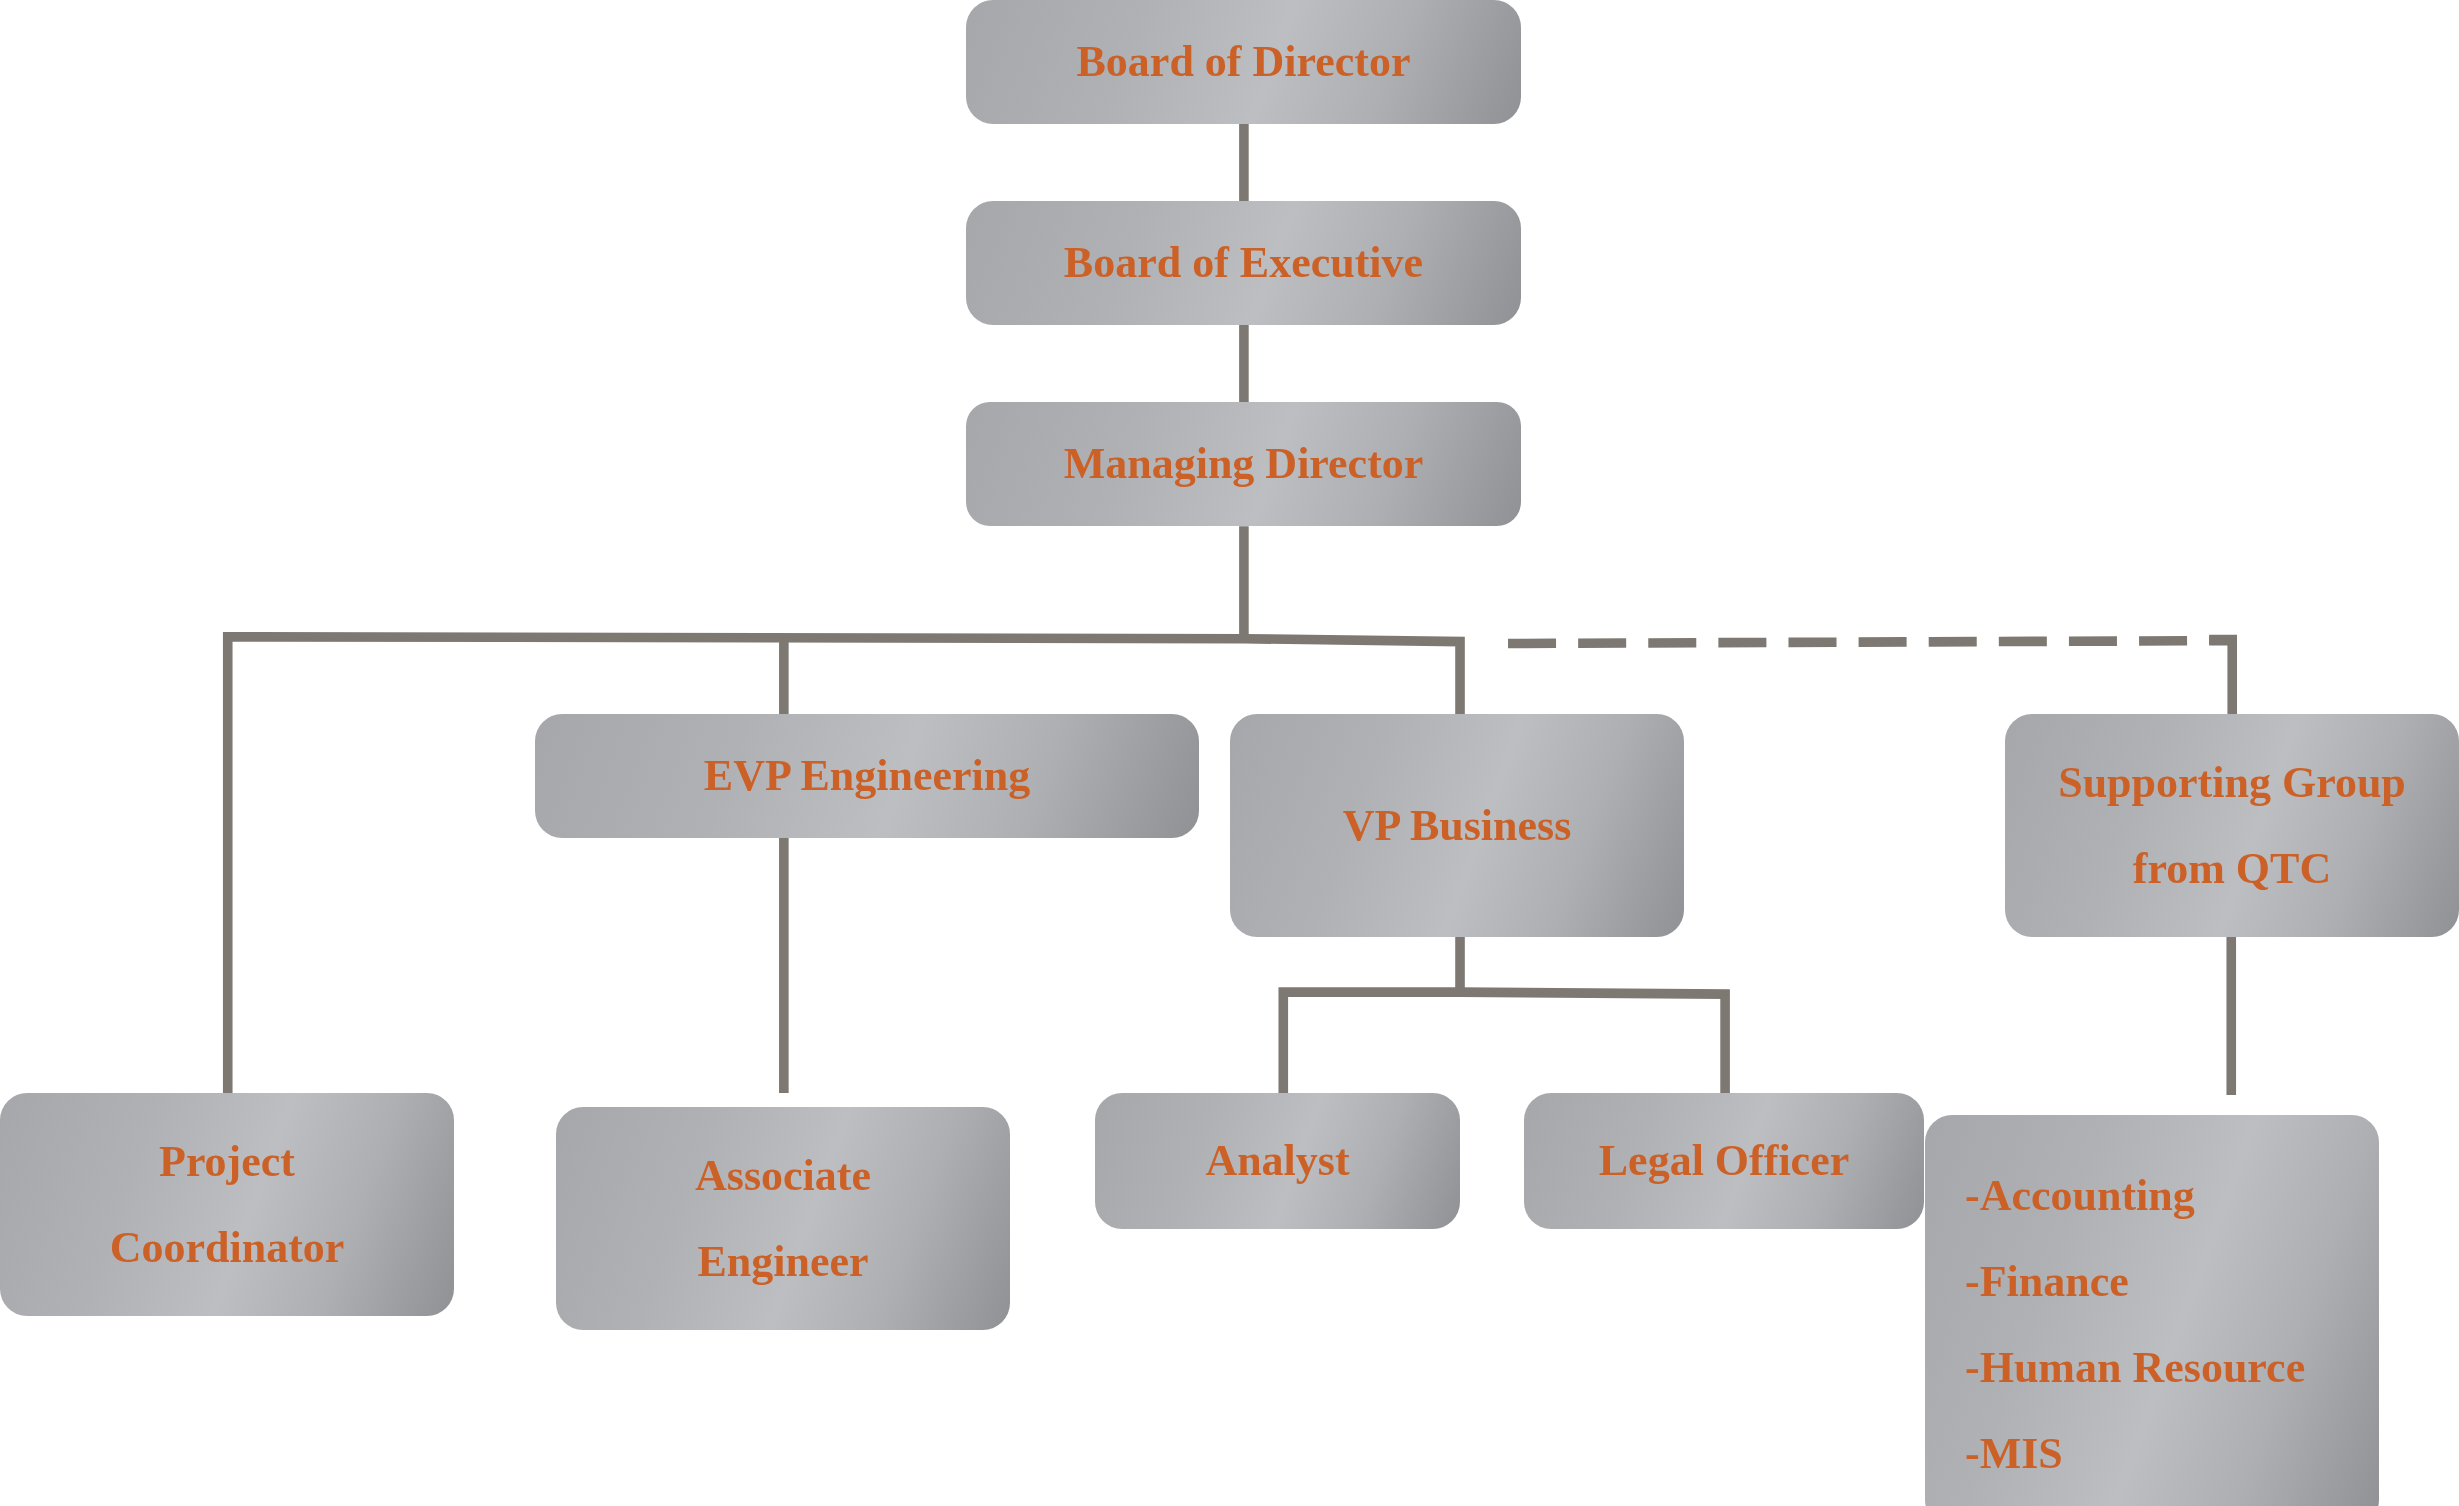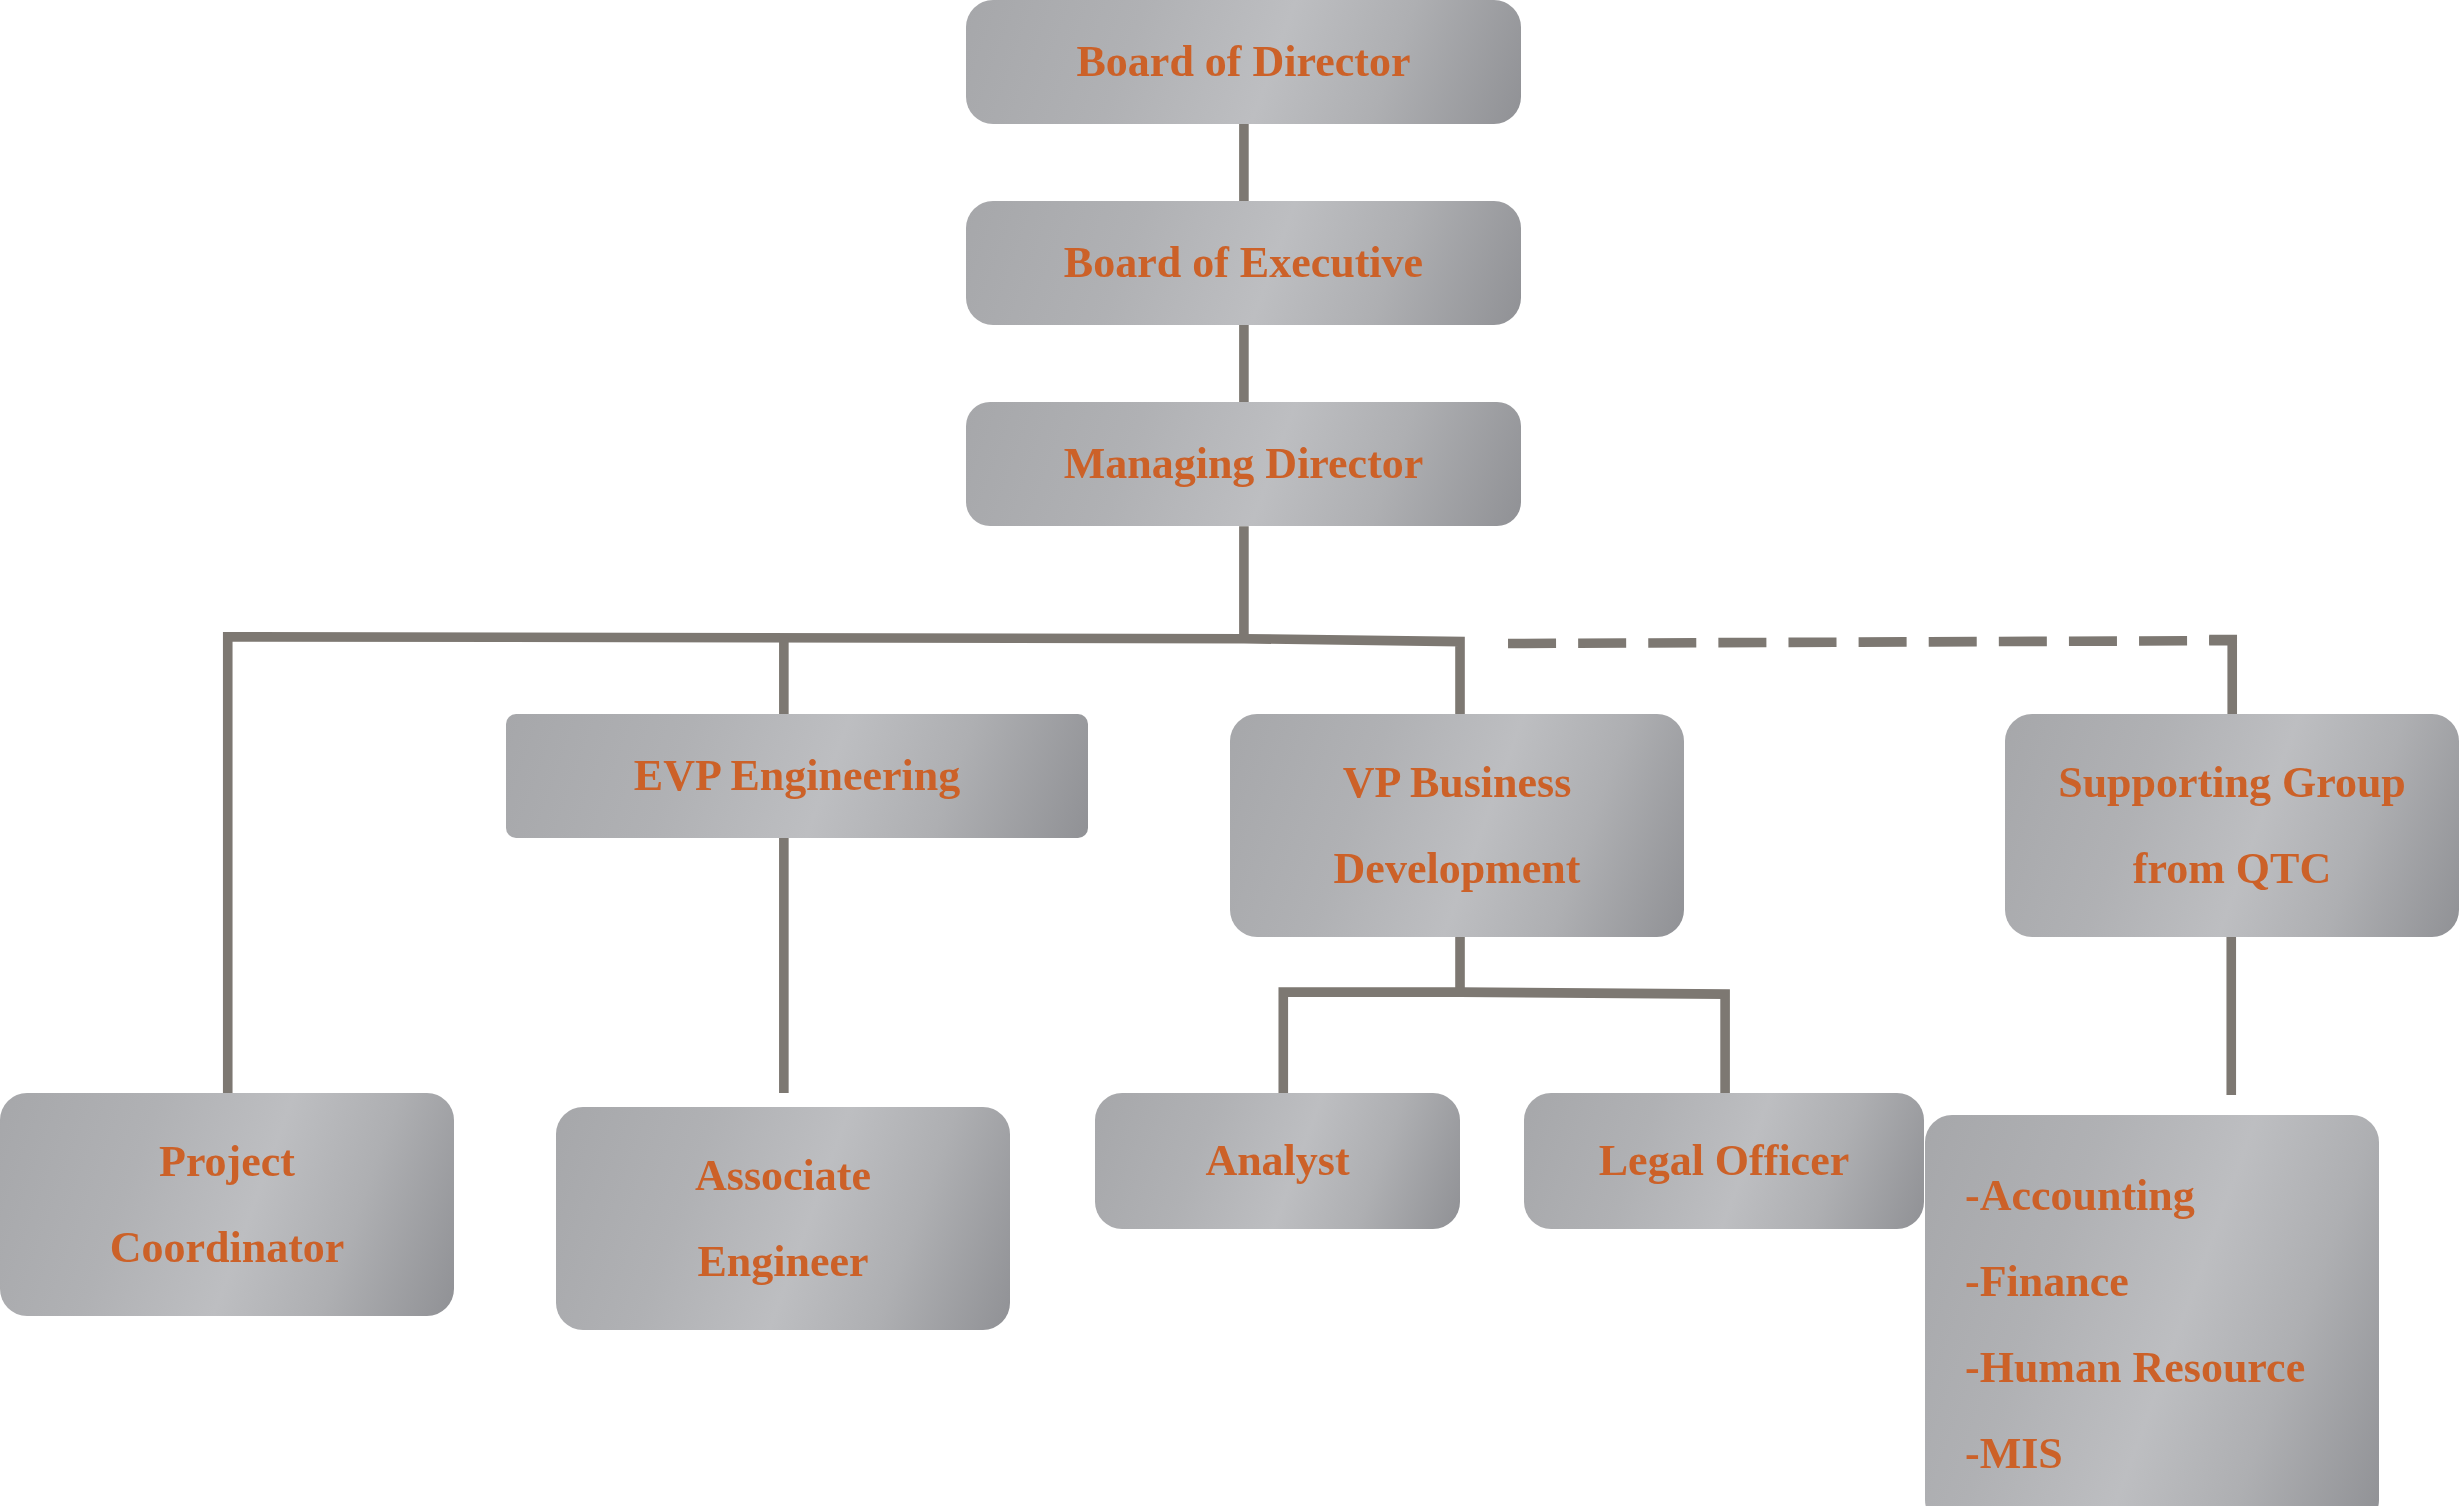--- a/index.html
+++ b/index.html
@@ -40,27 +40,26 @@
 </div>
 
 <div class="box" style="left:966px;top:201px;width:555px;height:124px;">
   <span class="line">Board of Executive</span>
 </div>
 
 <div class="box" style="left:966px;top:402px;width:555px;height:124px;border-radius:24px;">
   <span class="line">Managing Director</span>
 </div>
 
-<div class="box" style="left:506px;top:714px;width:582px;height:124px;border-radius:10px;">
+<div class="box" style="left:535px;top:714px;width:664px;height:124px;">
   <span class="line">EVP Engineering</span>
 </div>
 
 <div class="box" style="left:1230px;top:714px;width:454px;height:223px;">
   <span class="line">VP Business</span>
-  <span class="line">Development</span>
 </div>
 
 <div class="box" style="left:2005px;top:714px;width:454px;height:223px;">
   <span class="line">Supporting Group</span>
   <span class="line">from QTC</span>
 </div>
 
 <div class="box" style="left:0px;top:1093px;width:454px;height:223px;">
   <span class="line">Project</span>
   <span class="line">Coordinator</span>

